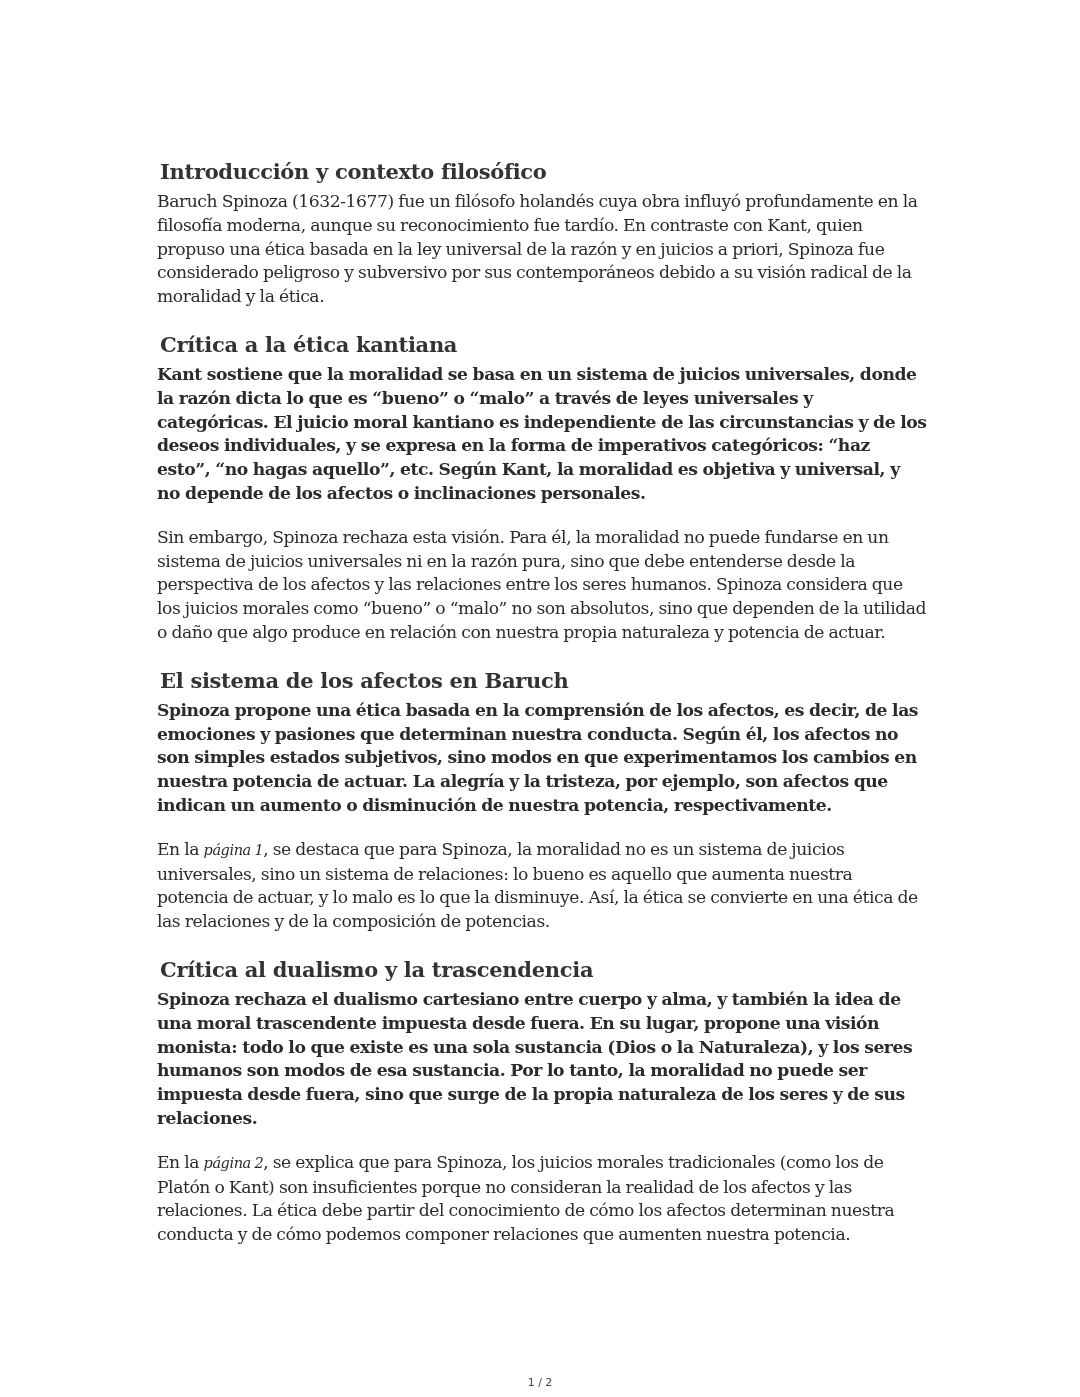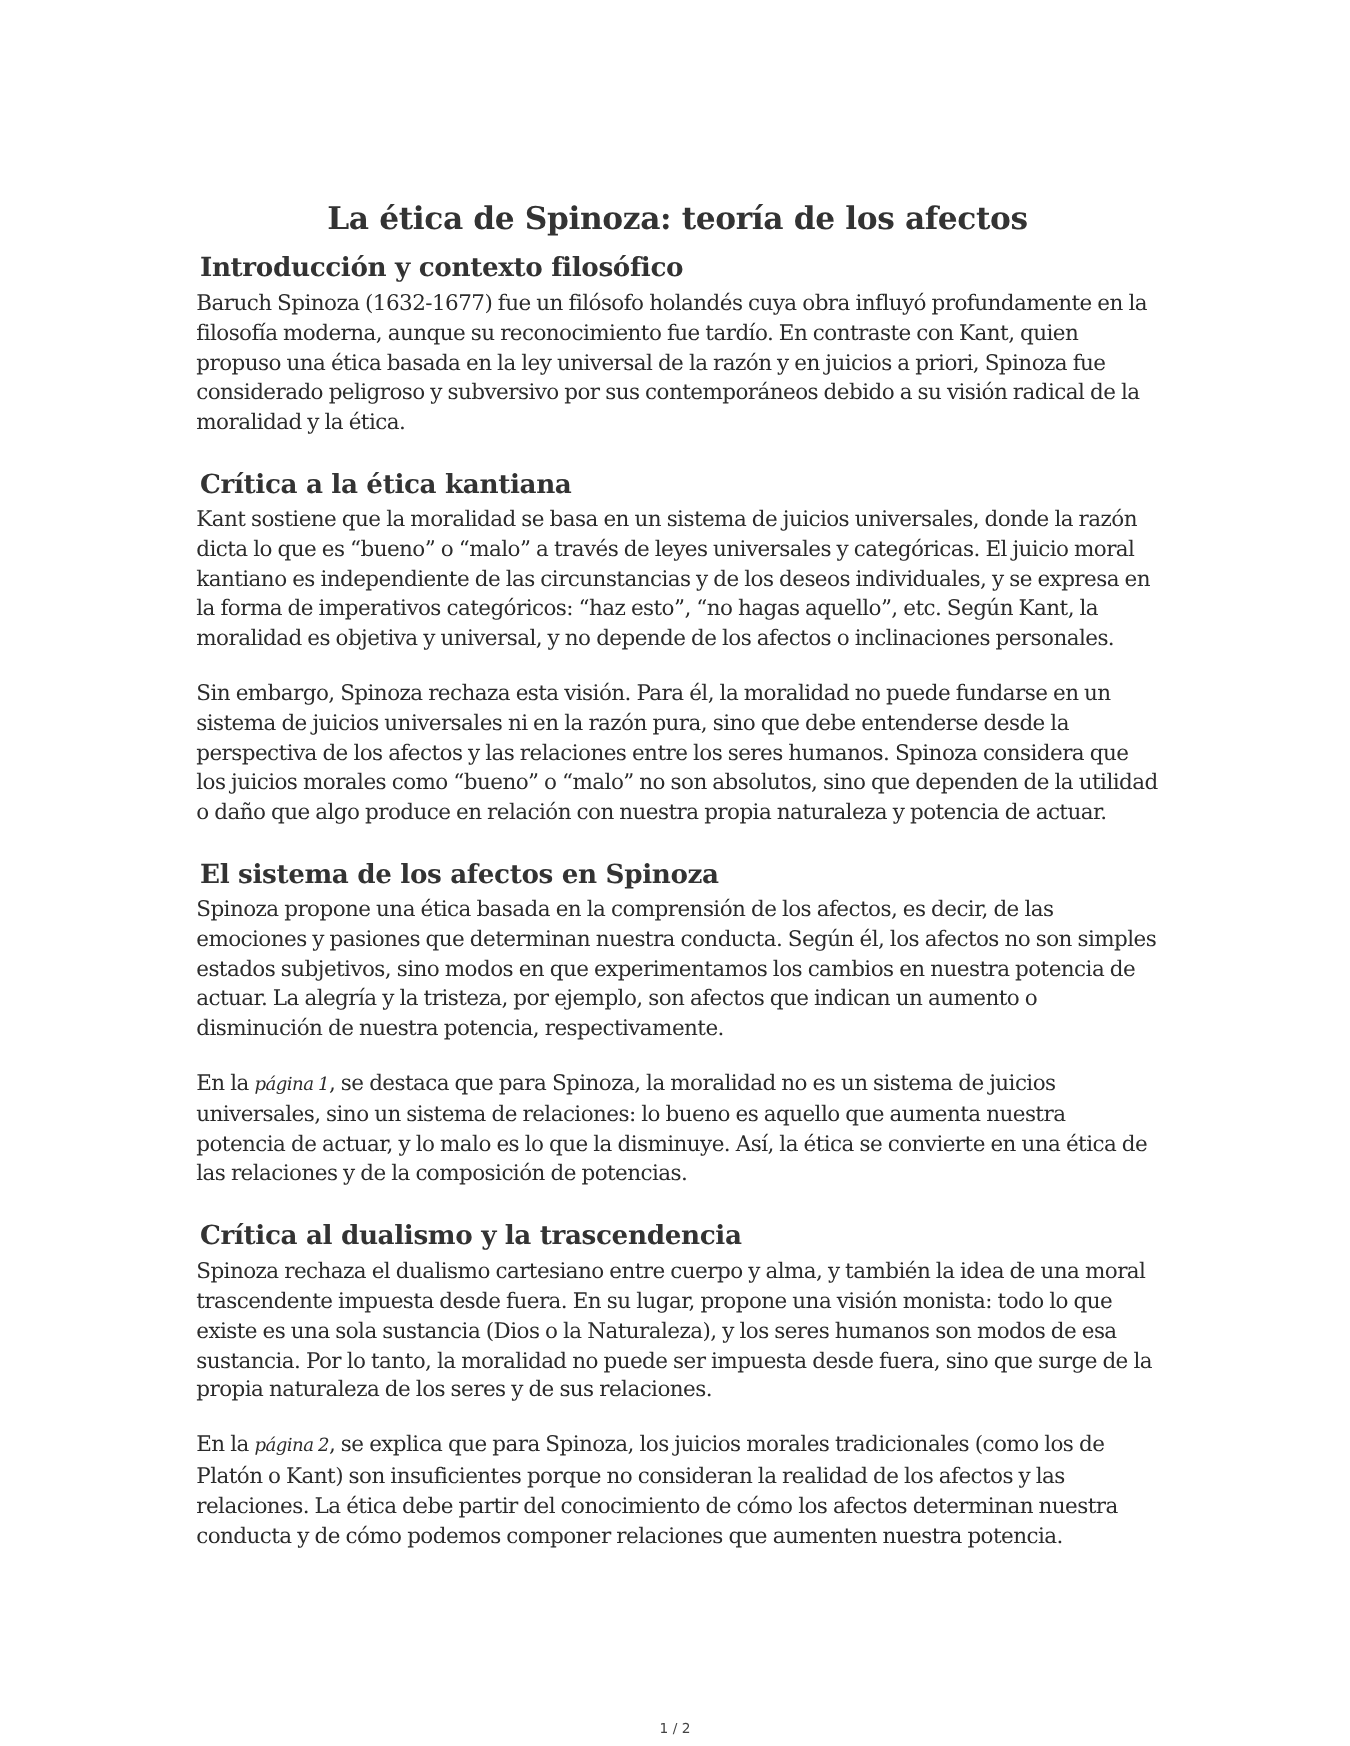--- a/index.html
+++ b/index.html
@@ -3,45 +3,44 @@
 <meta charset="utf-8">
 <style>
   html, body { margin: 0; padding: 0; background: #ffffff; }
   body { width: 1080px; height: 1397px; position: relative; overflow: hidden;
          font-family: "DejaVu Serif", "Liberation Serif", serif; color: #2b2b2b; }
   .page { position: absolute; left: 157px; top: 158px; width: 770px; }
   .doc-title { text-align: center; font-size: 25px; font-weight: bold; color: #333; margin: 0 0 8px 0;
                letter-spacing: -0.3px; line-height: 34px; }
   h2 { font-size: 21px; font-weight: bold; color: #333; margin: 0 0 4px 3px; line-height: 28px; letter-spacing: -0.3px; }
   p { font-size: 17.2px; line-height: 23.8px; margin: 0; letter-spacing: -0.45px; word-spacing: -0.5px; }
-  .gap-after { margin-bottom: 20px; }
+  .gap-after { margin-bottom: 20px; font-weight: bold; }
   .sec-gap { margin-bottom: 22px; }
   em.ref { font-size: 14.5px; }
   .page-num { position: absolute; left: 0; right: 0; top: 1376px; text-align: center;
               font-family: "DejaVu Sans", sans-serif; font-size: 11px; color: #444; }
 </style>
 </head>
 <body>
 
 <div class="page">
-  <div class="doc-title">La ética de Spinoza: teoría de los afectos</div>
 
   <section>
     <h2>Introducción y contexto filosófico</h2>
     <p class="sec-gap">Baruch Spinoza (1632-1677) fue un filósofo holandés cuya obra influyó profundamente en la filosofía moderna, aunque su reconocimiento fue tardío. En contraste con Kant, quien propuso una ética basada en la ley universal de la razón y en juicios a priori, Spinoza fue considerado peligroso y subversivo por sus contemporáneos debido a su visión radical de la moralidad y la ética.</p>
   </section>
 
   <section>
     <h2>Crítica a la ética kantiana</h2>
     <p class="gap-after">Kant sostiene que la moralidad se basa en un sistema de juicios universales, donde la razón dicta lo que es “bueno” o “malo” a través de leyes universales y categóricas. El juicio moral kantiano es independiente de las circunstancias y de los deseos individuales, y se expresa en la forma de imperativos categóricos: “haz esto”, “no hagas aquello”, etc. Según Kant, la moralidad es objetiva y universal, y no depende de los afectos o inclinaciones personales.</p>
     <p class="sec-gap">Sin embargo, Spinoza rechaza esta visión. Para él, la moralidad no puede fundarse en un sistema de juicios universales ni en la razón pura, sino que debe entenderse desde la perspectiva de los afectos y las relaciones entre los seres humanos. Spinoza considera que los juicios morales como “bueno” o “malo” no son absolutos, sino que dependen de la utilidad o daño que algo produce en relación con nuestra propia naturaleza y potencia de actuar.</p>
   </section>
 
   <section>
-    <h2>El sistema de los afectos en Spinoza</h2>
+    <h2>El sistema de los afectos en Baruch</h2>
     <p class="gap-after">Spinoza propone una ética basada en la comprensión de los afectos, es decir, de las emociones y pasiones que determinan nuestra conducta. Según él, los afectos no son simples estados subjetivos, sino modos en que experimentamos los cambios en nuestra potencia de actuar. La alegría y la tristeza, por ejemplo, son afectos que indican un aumento o disminución de nuestra potencia, respectivamente.</p>
     <p class="sec-gap"><span>En la </span><em class="ref">página 1</em><span>, se destaca que para Spinoza, la moralidad no es un sistema de juicios universales, sino un sistema de relaciones: lo bueno es aquello que aumenta nuestra potencia de actuar, y lo malo es lo que la disminuye. Así, la ética se convierte en una ética de las relaciones y de la composición de potencias.</span></p>
   </section>
 
   <section>
     <h2>Crítica al dualismo y la trascendencia</h2>
     <p class="gap-after">Spinoza rechaza el dualismo cartesiano entre cuerpo y alma, y también la idea de una moral trascendente impuesta desde fuera. En su lugar, propone una visión monista: todo lo que existe es una sola sustancia (Dios o la Naturaleza), y los seres humanos son modos de esa sustancia. Por lo tanto, la moralidad no puede ser impuesta desde fuera, sino que surge de la propia naturaleza de los seres y de sus relaciones.</p>
     <p><span>En la </span><em class="ref">página 2</em><span>, se explica que para Spinoza, los juicios morales tradicionales (como los de Platón o Kant) son insuficientes porque no consideran la realidad de los afectos y las relaciones. La ética debe partir del conocimiento de cómo los afectos determinan nuestra conducta y de cómo podemos componer relaciones que aumenten nuestra potencia.</span></p>
   </section>
 </div>

